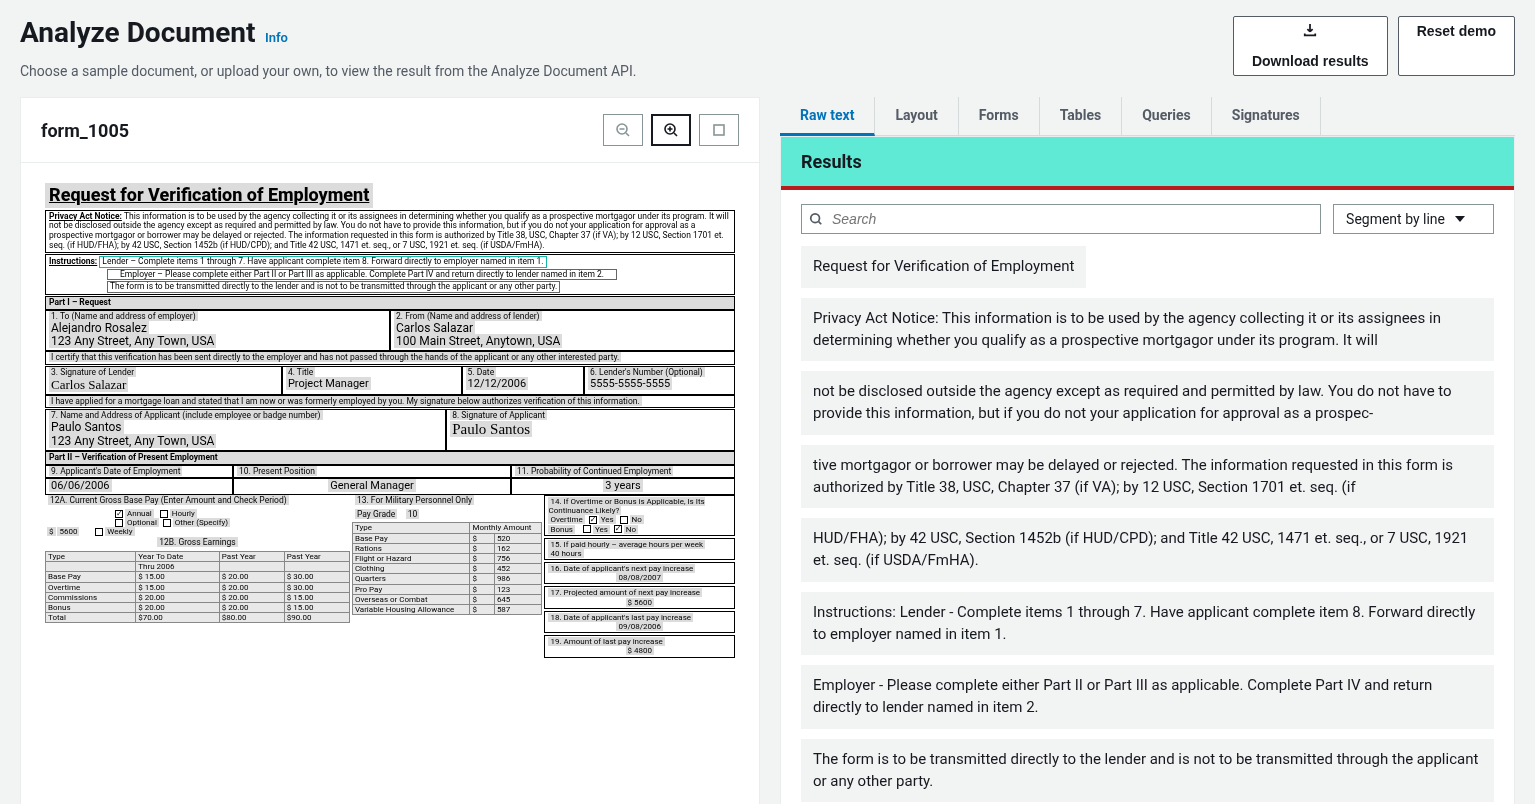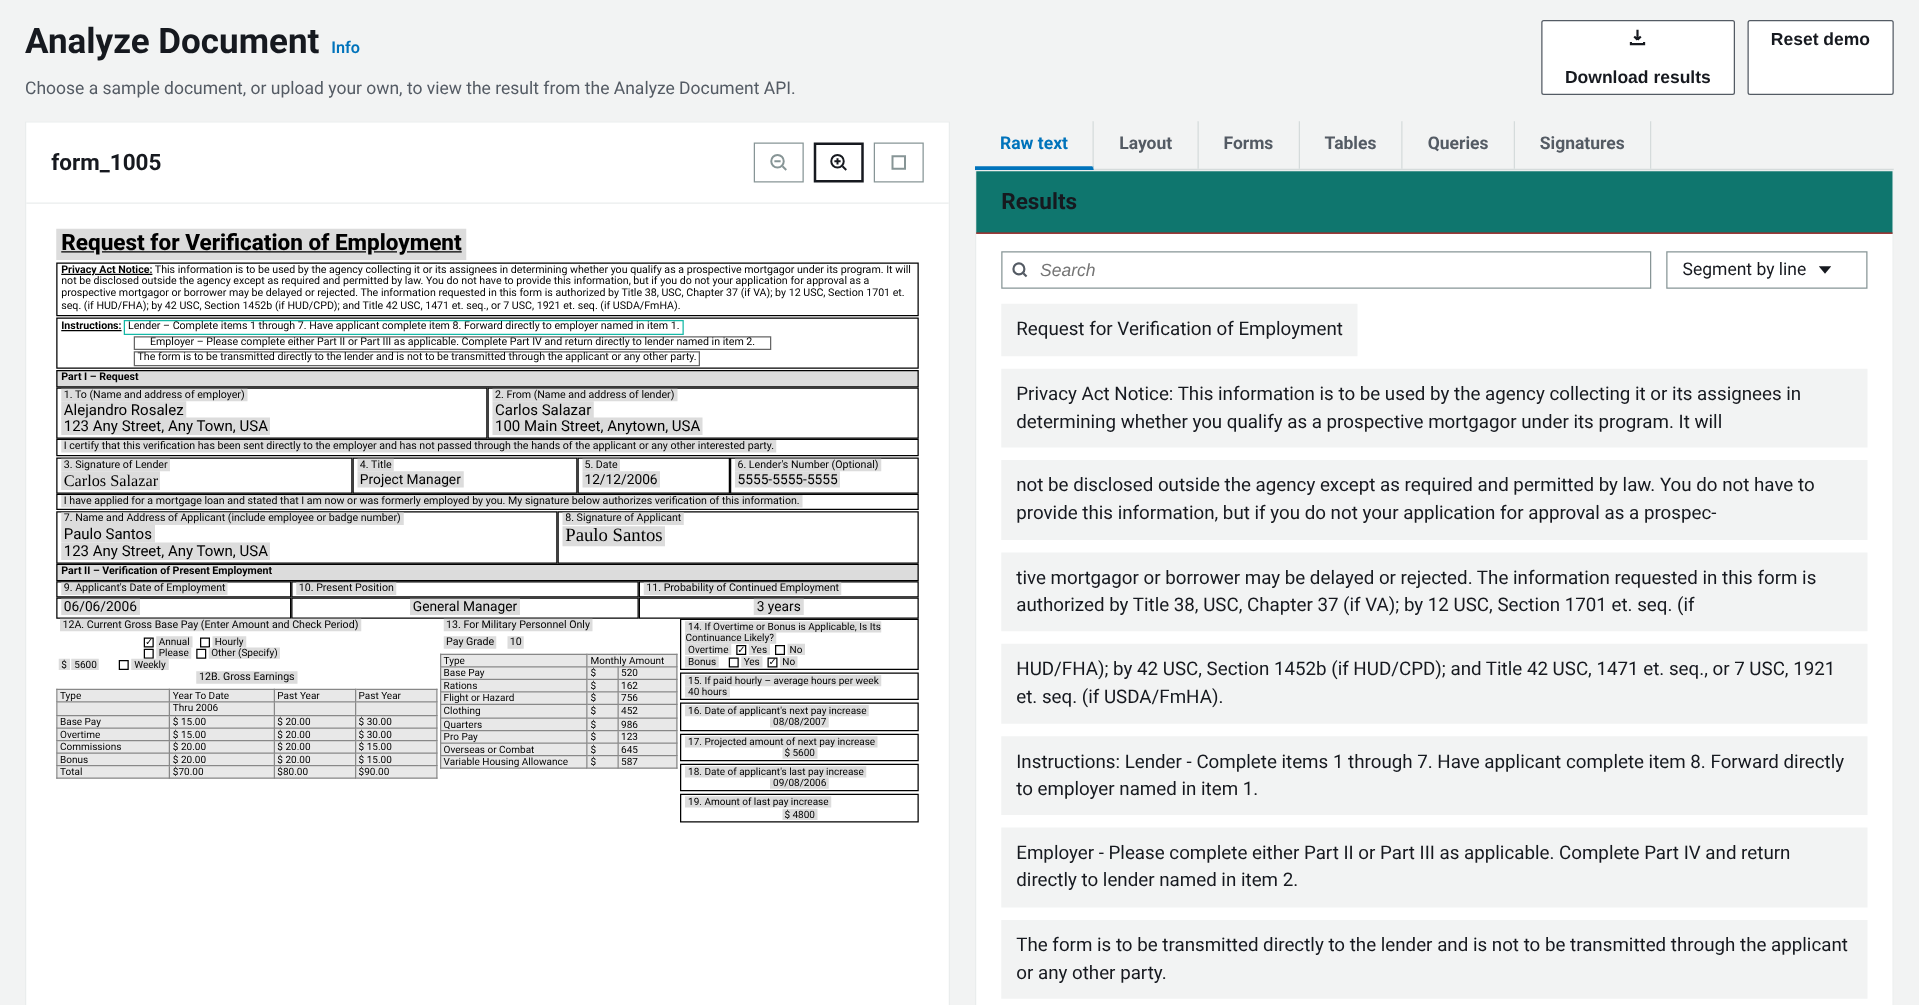--- a/index.html
+++ b/index.html
@@ -37,21 +37,21 @@
 .part2-grid { display: flex; gap: 2px; }
 .part2-col { display: flex; flex-direction: column; gap: 1px; }
 .cb { display: inline-block; width: 8px; height: 8px; border: 1px solid #000; margin-right: 2px; vertical-align: middle; }
 .cb.checked::after { content: "✓"; font-size: 8px; line-height: 6px; display: block; }
 
 .right-pane { flex: 1; display: flex; flex-direction: column; }
 .tabs { display: flex; border-bottom: 1px solid #d5dbdb; }
 .tab { padding: 10px 20px; font-weight: 700; color: #545b64; cursor: pointer; border-right: 1px solid #d5dbdb; text-align: center; }
 .tab.active { color: #0073bb; border-bottom: 3px solid #0073bb; margin-bottom: -1px; }
 .results-panel { background: #fff; border: 1px solid #eaeded; flex: 1; display: flex; flex-direction: column; }
-.results-header { padding: 14px 20px; border-bottom: 1px solid #b91c1c; font-size: 18px; font-weight: 700; background: #0f766e; }
+.results-header { padding: 14px 20px; border-bottom: 4px solid #b91c1c; font-size: 18px; font-weight: 700; background: #5eead4; }
 .results-controls { display: flex; gap: 12px; padding: 14px 20px 6px 20px; }
 .search-wrap { flex: 1; position: relative; }
 .search-input { width: 100%; padding: 6px 10px 6px 30px; border: 1px solid #879596; font-size: 14px; font-style: italic; color: #687078; }
 .search-icon { position: absolute; left: 8px; top: 50%; transform: translateY(-50%); }
 .segment-select { border: 1px solid #879596; padding: 6px 28px 6px 12px; background: #fff; font-size: 14px; position: relative; cursor: pointer; display: flex; align-items: center; gap: 10px; }
 .results-list { padding: 6px 20px 20px 20px; overflow: auto; flex: 1; }
 .result-item { background: #f2f3f3; padding: 10px 12px; margin-bottom: 10px; font-size: 15px; line-height: 1.45; }
 .result-item.first { display: inline-block; }
 
 svg { display: block; }
@@ -174,21 +174,21 @@
           <div class="doc-col" style="flex:1.2;text-align:center"><span class="hl" style="font-size:11px">3 years</span></div>
         </div>
 
         <div class="part2-grid">
 
           <div class="part2-col" style="flex:1.6">
             <div class="doc-box-noborder"><span class="hl">12A. Current Gross Base Pay (Enter Amount and Check Period)</span></div>
             <div style="padding-left:70px;font-size:8px;">
               <span class="cb checked"></span><span class="hl">Annual</span>
               &nbsp;&nbsp;<span class="cb"></span><span class="hl">Hourly</span><br>
-              <span class="cb"></span><span class="hl">Please</span>
+              <span class="cb"></span><span class="hl">Optional</span>
               &nbsp;<span class="cb"></span><span class="hl">Other (Specify)</span><br>
               <span style="margin-left:-68px"><span class="hl">$</span> <span class="hl">5600</span></span>
               &nbsp;&nbsp;&nbsp;&nbsp;&nbsp;&nbsp;&nbsp;<span class="cb"></span><span class="hl">Weekly</span>
             </div>
             <div class="doc-box-noborder" style="text-align:center"><span class="hl">12B. Gross Earnings</span></div>
             <table class="tiny-table" style="border-collapse:collapse;width:100%">
               <tbody>
                   <tr>
                     <td>Type</td>
                     <td>Year To Date</td>

